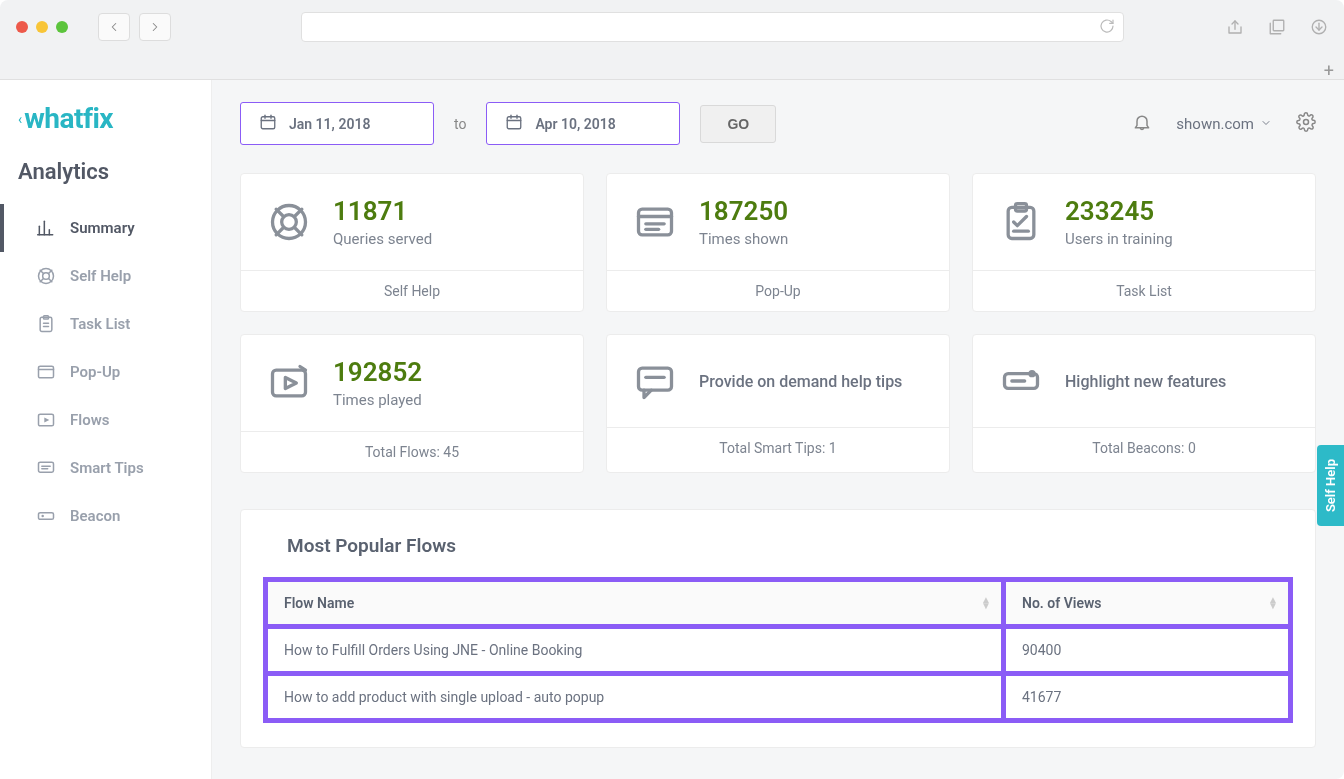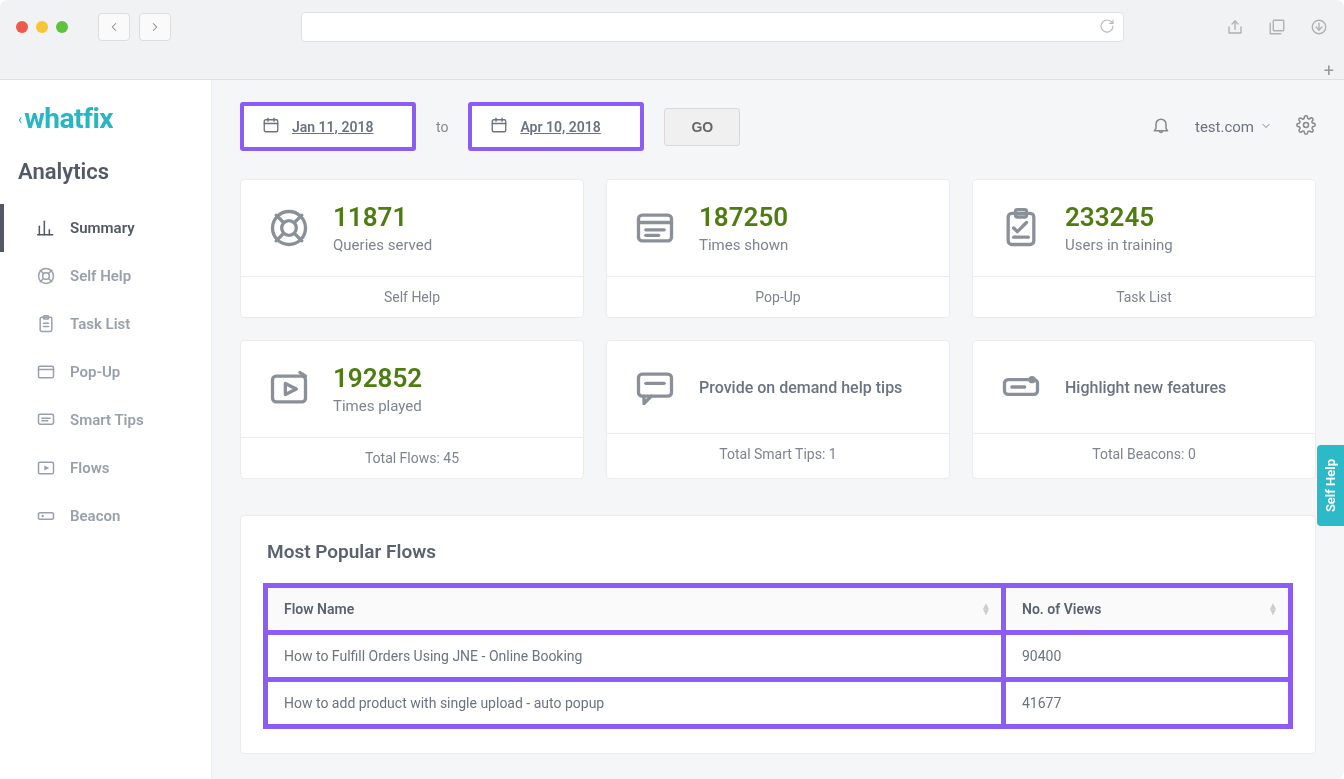--- a/index.html
+++ b/index.html
@@ -29,40 +29,40 @@
 .logo-text { font-size: 28px; font-weight: 700; color: #29b6c4; letter-spacing: -0.5px; }
 .sidebar-title { padding: 10px 18px 20px; font-size: 22px; font-weight: 600; color: #525865; }
 .nav-item { display: flex; align-items: center; gap: 14px; padding: 14px 32px; color: #99a0ac; font-size: 15px; font-weight: 600; cursor: pointer; border-left: 4px solid transparent; }
 .nav-item.active { color: #525865; border-left-color: #525865; }
 .nav-icon { width: 20px; height: 20px; flex-shrink: 0; }
 
 .main { flex: 1; background: #f5f6f7; overflow-y: auto; padding: 22px 28px; position: relative; border-bottom-right-radius: 8px; }
 
 
 .datebar { display: flex; align-items: center; gap: 20px; margin-bottom: 28px; }
-.date-input { display: flex; align-items: center; gap: 12px; background: #fff; border: 4px solid #8b5cf6; border-radius: 3px; padding: 10px 18px; width: 176px; color: #6b7280; font-size: 14px; font-weight: 600; cursor: pointer; text-decoration: underline; }
+.date-input { display: flex; align-items: center; gap: 12px; background: #fff; border: 1px solid #8b5cf6; border-radius: 3px; padding: 10px 18px; width: 194px; color: #6b7280; font-size: 14px; font-weight: 600; cursor: pointer; }
 .date-sep { color: #888; font-size: 14px; }
 .go-btn { background: #f0f0f0; border: 1px solid #d9d9d9; border-radius: 3px; padding: 10px 26px; color: #666; font-size: 14px; font-weight: 600; cursor: pointer; }
 .header-right { margin-left: auto; display: flex; align-items: center; gap: 24px; color: #888; }
 .account-dd { display: flex; align-items: center; gap: 6px; color: #6b7280; font-size: 15px; cursor: pointer; }
 
 
 .cards { display: grid; grid-template-columns: repeat(3, 1fr); gap: 22px; margin-bottom: 36px; }
 .card { background: #fff; border: 1px solid #ececec; border-radius: 4px; overflow: hidden; }
 .card-body { display: flex; align-items: center; gap: 22px; padding: 22px 26px; min-height: 92px; }
 .card-icon { width: 44px; height: 44px; flex-shrink: 0; color: #8a9099; }
 .card-stat { display: flex; flex-direction: column; gap: 4px; }
 .card-num { font-size: 26px; font-weight: 600; color: #4d7c0f; }
 .card-label { font-size: 15px; color: #7d8490; }
 .card-text { font-size: 16px; color: #6b7280; font-weight: 500; }
 .card-footer { border-top: 1px solid #ececec; text-align: center; padding: 12px; font-size: 14px; color: #7d8490; }
 
 
 .section { background: #fff; border: 1px solid #ececec; border-radius: 4px; padding: 24px 22px; }
-.section-title { font-size: 19px; font-weight: 600; color: #5a6270; margin-bottom: 20px; padding-left: 4px; }
+.section-title { font-size: 19px; font-weight: 600; color: #5a6270; margin-bottom: 20px; padding-left: 4px; margin-left: 20px; }
 table { width: 100%; border-collapse: collapse; }
 th, td { text-align: left; padding: 13px 16px; border: 5px solid #8b5cf6; font-size: 14px; color: #6b7280; }
 th { background: #fafafa; font-weight: 600; color: #5a6270; position: relative; }
 .sort-ind { position: absolute; right: 10px; top: 50%; transform: translateY(-50%); color: #ccc; font-size: 10px; line-height: 6px; }
 
 
 .selfhelp-tab { position: absolute; right: 0; top: 445px; background: #2dbac8; color: #fff; writing-mode: vertical-rl; transform: rotate(180deg); padding: 14px 6px; font-size: 13px; font-weight: 600; border-radius: 0 4px 4px 0; cursor: pointer; }
 
 
 svg { stroke: currentColor; fill: none; stroke-width: 1.8; stroke-linecap: round; stroke-linejoin: round; }
@@ -169,35 +169,35 @@
         <svg viewBox="0 0 24 24">
             <rect x="3" y="5" width="18" height="14" rx="2"></rect>
             <line x1="3" y1="9" x2="21" y2="9"></line>
           </svg>
       </span>
       <span>Pop-Up</span>
     </div>
     <div class="nav-item">
       <span class="nav-icon">
         <svg viewBox="0 0 24 24">
+            <rect x="3" y="5" width="18" height="14" rx="2"></rect>
+            <polygon points="10 9 16 12 10 15" fill="currentColor" stroke="none"></polygon>
+          </svg>
+      </span>
+      <span>Flows</span>
+    </div>
+    <div class="nav-item">
+      <span class="nav-icon">
+        <svg viewBox="0 0 24 24">
             <rect x="3" y="5" width="18" height="12" rx="2"></rect>
             <line x1="7" y1="10" x2="17" y2="10"></line>
             <line x1="7" y1="13" x2="14" y2="13"></line>
           </svg>
       </span>
       <span>Smart Tips</span>
-    </div>
-    <div class="nav-item">
-      <span class="nav-icon">
-        <svg viewBox="0 0 24 24">
-            <rect x="3" y="5" width="18" height="14" rx="2"></rect>
-            <polygon points="10 9 16 12 10 15" fill="currentColor" stroke="none"></polygon>
-          </svg>
-      </span>
-      <span>Flows</span>
     </div>
     <div class="nav-item">
       <span class="nav-icon">
         <svg viewBox="0 0 24 24">
             <rect x="3" y="8" width="18" height="8" rx="2"></rect>
             <circle cx="8" cy="12" r="1.5" fill="currentColor" stroke="none"></circle>
           </svg>
       </span>
       <span>Beacon</span>
     </div>
@@ -232,21 +232,21 @@
       <button class="go-btn">GO</button>
 
       <div class="header-right">
         <span>
           <svg viewBox="0 0 24 24" width="20" height="20">
               <path d="M18 16v-5a6 6 0 1 0-12 0v5l-2 3h16z"></path>
               <path d="M10 19a2 2 0 0 0 4 0"></path>
             </svg>
         </span>
         <div class="account-dd">
-          <span>test.com</span>
+          <span>shown.com</span>
           <span>
             <svg viewBox="0 0 24 24" width="12" height="12">
                 <polyline points="6 9 12 15 18 9"></polyline>
               </svg>
           </span>
         </div>
         <span>
           <svg viewBox="0 0 24 24" width="20" height="20">
               <circle cx="12" cy="12" r="3"></circle>
               <path d="M19.4 15a1.7 1.7 0 0 0 .3 1.8l.1.1a2 2 0 1 1-2.8 2.8l-.1-.1a1.7 1.7 0 0 0-1.8-.3 1.7 1.7 0 0 0-1 1.5V21a2 2 0 1 1-4 0v-.1a1.7 1.7 0 0 0-1-1.5 1.7 1.7 0 0 0-1.8.3l-.1.1a2 2 0 1 1-2.8-2.8l.1-.1a1.7 1.7 0 0 0 .3-1.8 1.7 1.7 0 0 0-1.5-1H3a2 2 0 1 1 0-4h.1a1.7 1.7 0 0 0 1.5-1 1.7 1.7 0 0 0-.3-1.8l-.1-.1a2 2 0 1 1 2.8-2.8l.1.1a1.7 1.7 0 0 0 1.8.3h0a1.7 1.7 0 0 0 1-1.5V3a2 2 0 1 1 4 0v.1a1.7 1.7 0 0 0 1 1.5h0a1.7 1.7 0 0 0 1.8-.3l.1-.1a2 2 0 1 1 2.8 2.8l-.1.1a1.7 1.7 0 0 0-.3 1.8v0a1.7 1.7 0 0 0 1.5 1H21a2 2 0 1 1 0 4h-.1a1.7 1.7 0 0 0-1.5 1z"></path>

